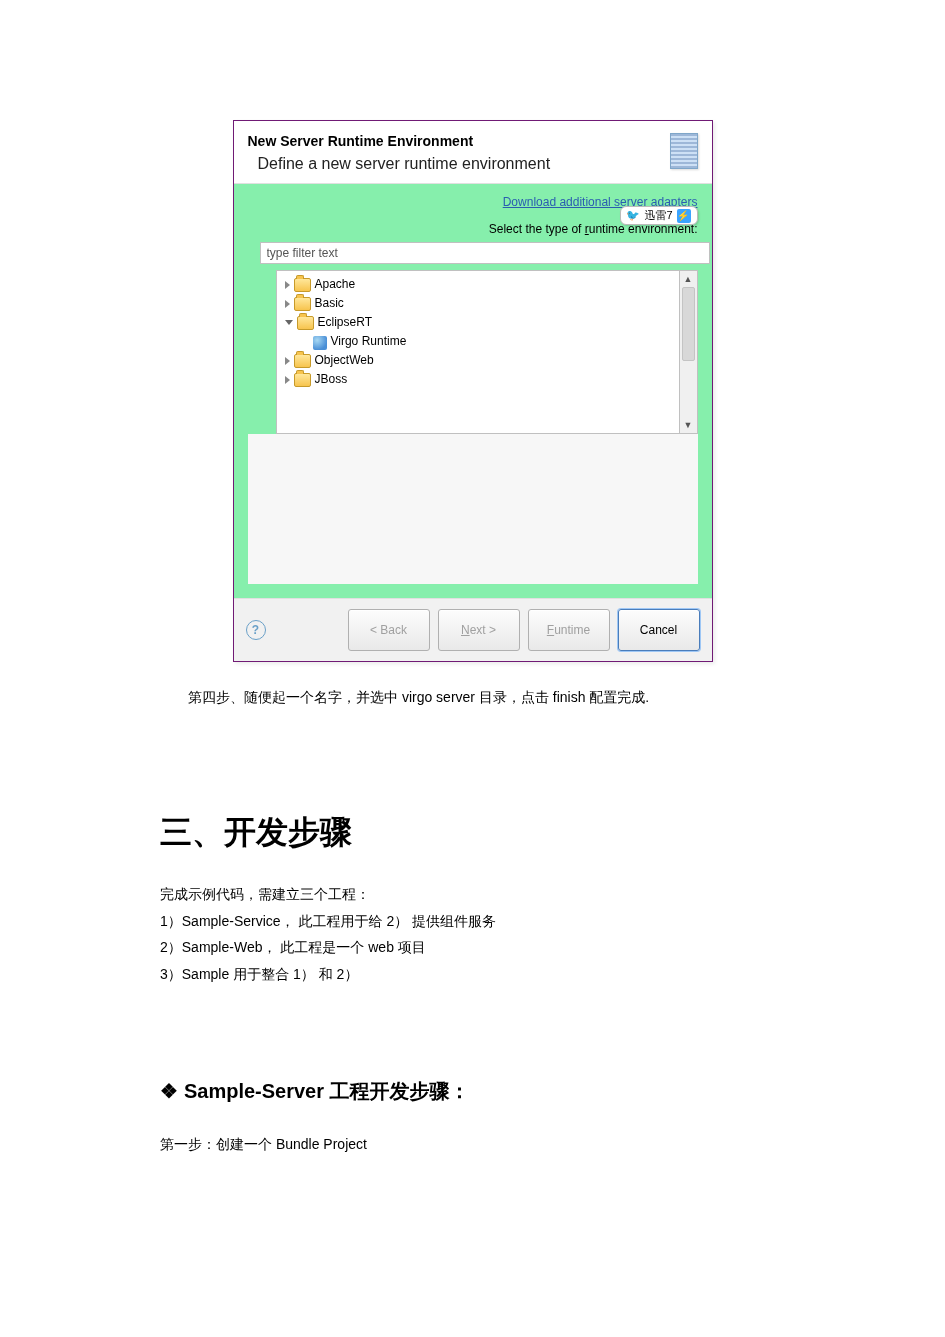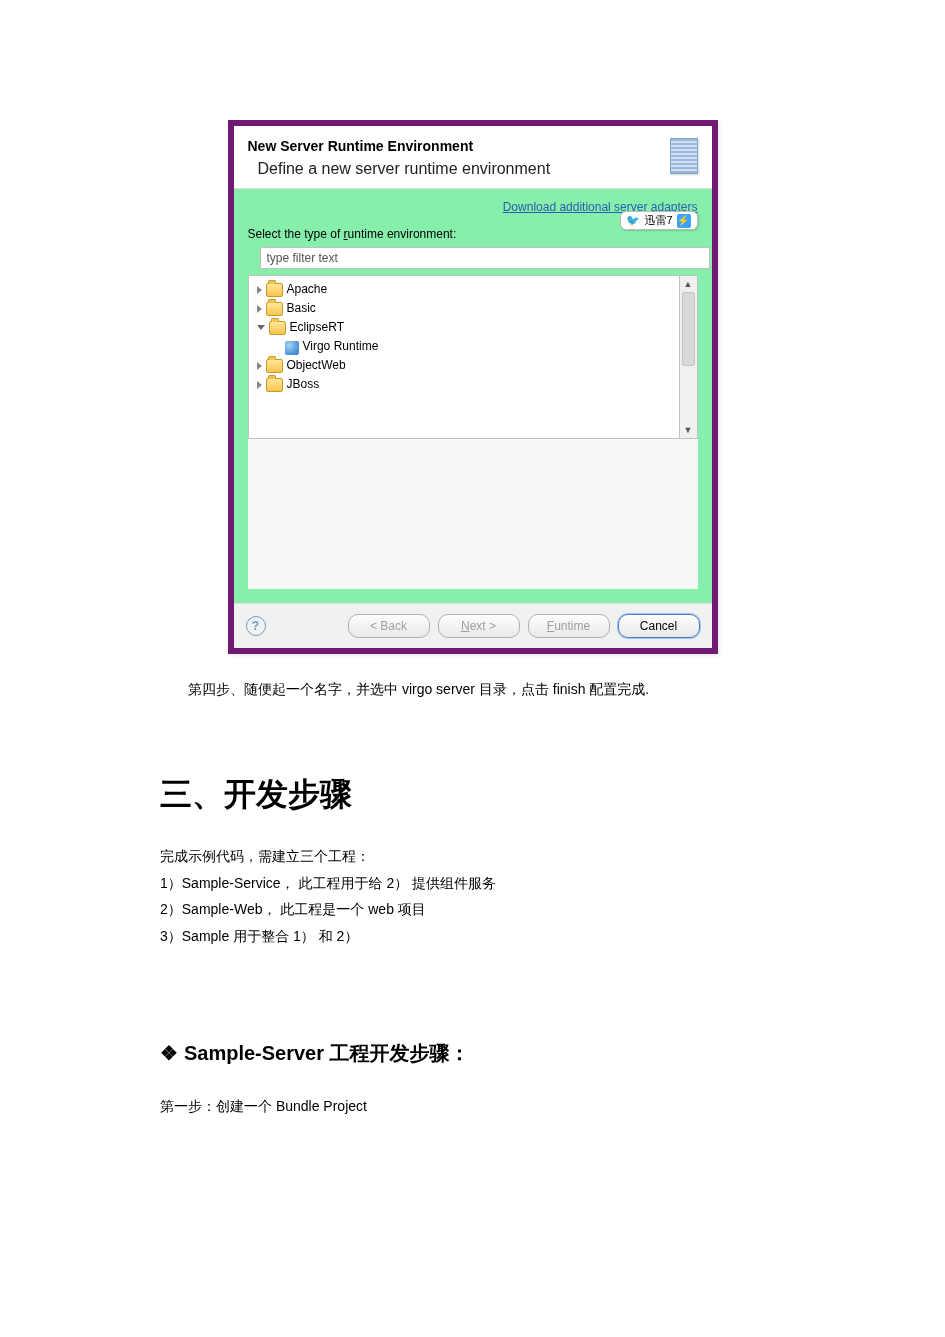--- a/index.html
+++ b/index.html
@@ -7,21 +7,21 @@
     font-family: Arial, "Microsoft YaHei", sans-serif;
     background: #ffffff;
     color: #000;
     width: 945px;
   }
   .doc-page {
     padding: 120px 160px 200px 160px;
     box-sizing: border-box;
   }
   .dialog {
-    border: 6px solid #701a75;
+    border: 1px solid #701a75;
     width: 478px;
     margin: 0 auto;
     background: #fff;
     box-shadow: 2px 2px 4px rgba(0,0,0,0.08);
   }
   .dialog-header {
     display: flex;
     padding: 12px 14px 10px 14px;
     gap: 10px;
   }
@@ -81,35 +81,37 @@
     justify-content: center;
     width: 14px; height: 14px;
     background: #3aa4ff;
     color: #fff;
     font-size: 10px;
     border-radius: 2px;
   }
   .select-label {
     font-size: 12px;
     margin-top: 12px;
+    text-align: right;
   }
   .filter-input {
     width: 100%;
     margin-top: 6px;
     border: 1px solid #c0c0c0;
     background: #fff;
     font-size: 12px;
     padding: 3px 6px;
     box-sizing: border-box;
     color: #555;
     margin-left: 12px;
   }
   .tree-wrap {
     margin-top: 6px;
     display: flex;
+    margin-left: 28px;
   }
   .tree {
     flex: 1 1 auto;
     border: 1px solid #c0c0c0;
     border-right: none;
     background: #fff;
     font-size: 12px;
     height: 164px;
     overflow: hidden;
     padding: 4px 0;
@@ -200,25 +202,25 @@
     border-radius: 50%;
     font-size: 12px;
     font-weight: bold;
     display: inline-flex;
     align-items: center;
     justify-content: center;
   }
   .footer-spacer { flex: 1; }
   .win-btn {
     min-width: 82px;
-    padding: 4px 12px;
+    padding: 13px 12px;
     font-size: 12px;
     background: linear-gradient(#fdfdfd, #e9e9e9);
     border: 1px solid #b0b0b0;
-    border-radius: 10px;
+    border-radius: 3px;
     box-shadow: inset 0 1px 0 #fff;
     text-align: center;
   }
   .win-btn[data-disabled="true"] {
     color: #a0a0a0;
   }
   .win-btn.primary {
     border-color: #4a7dbb;
     box-shadow: 0 0 0 1px #9ec7f5, inset 0 1px 0 #fff;
   }
@@ -228,21 +230,21 @@
   .caption {
     margin-top: 22px;
     font-size: 14px;
     text-indent: 2em;
     line-height: 1.9;
   }
   .h2 {
     font-size: 32px;
     font-weight: bold;
     font-family: "SimSun", "Microsoft YaHei", serif;
-    margin-top: 70px;
+    margin-top: 100px;
   }
   .para {
     font-size: 14px;
     line-height: 1.9;
     margin-top: 26px;
   }
   .h3 {
     font-size: 20px;
     font-weight: bold;
     font-family: Arial, "Microsoft YaHei", sans-serif;

